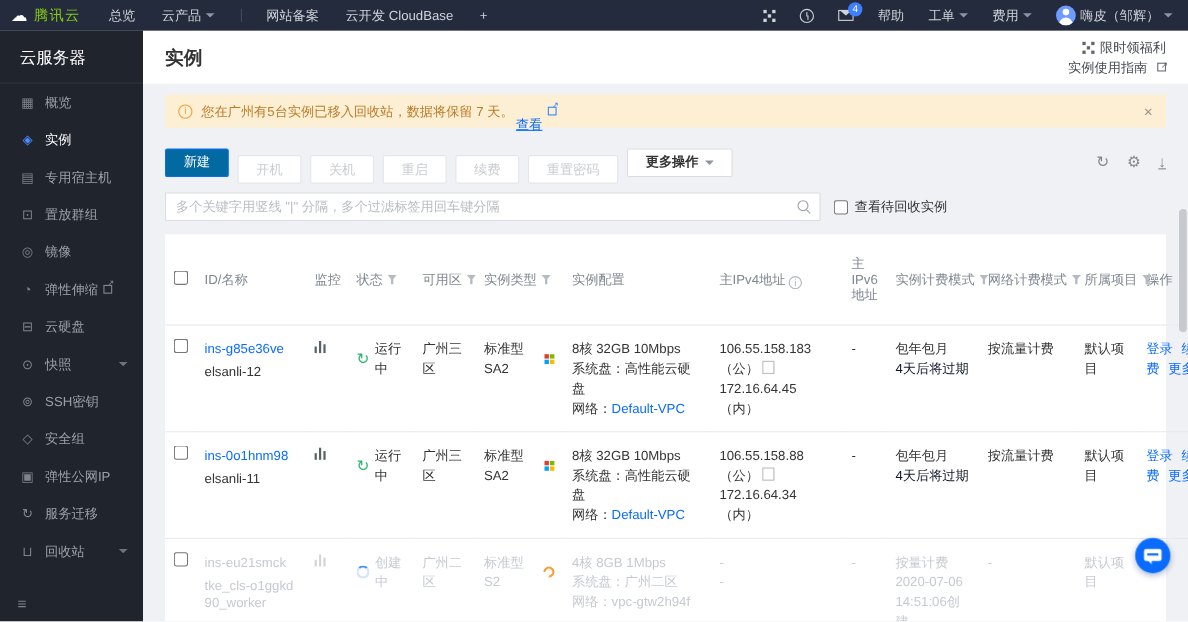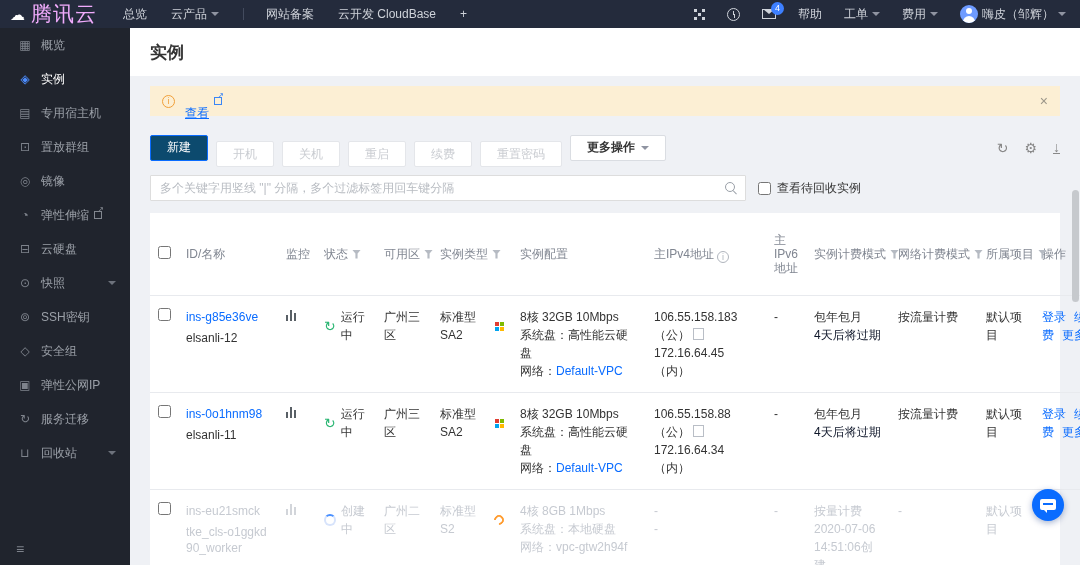--- a/index.html
+++ b/index.html
@@ -6,21 +6,21 @@
   html,body { width:1080px; height:565px; overflow:hidden; }
   body { font-family:"Liberation Sans","DejaVu Sans",sans-serif; font-size:12px; color:#333; background:#eff1f5; }
   a { text-decoration:none; cursor:pointer; }
   .link { color:#0a6cff; }
 
   
   .topbar { height:28px; background:#242b3c; display:flex; align-items:center; justify-content:space-between; padding:0 14px 0 10px; }
   .tb-left, .tb-right { display:flex; align-items:center; }
   .logo { display:flex; align-items:center; gap:6px; margin-right:26px; }
   .cloud-icon { color:#fff; font-size:15px; line-height:1; }
-  .brand { color:#f0abfc; font-size:21px; letter-spacing:1px; }
+  .brand { color:#84cc16; font-size:13px; letter-spacing:1px; }
   .tb-item { color:#cfd3da; font-size:12px; margin-right:24px; display:flex; align-items:center; gap:4px; }
   .tb-divider { width:1px; height:12px; background:#434b5e; margin:0 22px 0 0; }
   .tb-right .tb-item { margin-right:0; margin-left:22px; }
   .caret { width:0; height:0; border-left:4px solid transparent; border-right:4px solid transparent; border-top:4px solid #8f94a1; display:inline-block; }
   .qr { width:11px; height:11px; position:relative; display:inline-block; }
   .qr::before { content:""; position:absolute; left:0; top:0; width:3px; height:3px; background:#cfd3da;
     box-shadow:8px 0 0 #cfd3da, 0 8px 0 #cfd3da, 8px 8px 0 #cfd3da, 4px 4px 0 #cfd3da; }
   .qr.dark::before { background:#666; box-shadow:8px 0 0 #666, 0 8px 0 #666, 8px 8px 0 #666, 4px 4px 0 #666; }
   .clock { width:13px; height:13px; border:1px solid #cfd3da; border-radius:50%; position:relative; display:inline-block; }
   .clock::after { content:""; position:absolute; left:5px; top:2px; width:1px; height:4px; background:#cfd3da; box-shadow:1px 3px 0 #cfd3da; }
@@ -64,21 +64,21 @@
   .banner { margin-top:10px; background:#fcefd4; height:30px; display:flex; align-items:center; padding:0 12px; color:#bd7b27; }
   .info-icon { width:13px; height:13px; border:1px solid #f19f38; border-radius:50%; color:#f19f38; font-size:9px; line-height:11px; text-align:center; margin-right:8px; flex:none; font-style:normal; }
   .banner .link { text-decoration:underline; margin-left:2px;margin-top:24px; }
   .banner .ext { color:#0a6cff; }
   .banner-close { margin-left:auto; color:#9c general;} 
   .banner-close { margin-left:auto; color:#9b9689; font-size:14px; cursor:pointer; }
 
   
   .toolbar { margin-top:12px; display:flex; align-items:center; gap:8px; }
   .btn { height:26px; font-size:12px; border-radius:2px; padding:0 16px; background:#fff; border:1px solid #dadde2; color:#333; cursor:pointer; }
-  .btn.primary { background:#0c4a6e; border-color:#0a6cff; color:#fff;padding-left:16px; }
+  .btn.primary { background:#0369a1; border-color:#0a6cff; color:#fff;padding-left:16px; }
   .btn.disabled { color:#c9ccd1; border-color:#e4e6ea; cursor:default;margin-top:13px; }
   .btn.more { display:flex; align-items:center; gap:6px; font-weight:bold; }
   .tool-icons { margin-left:auto; display:flex; align-items:center; gap:16px; color:#888; font-size:14px; }
   .tool-icons span { cursor:pointer; }
   .dl { border-bottom:1px solid #888; line-height:12px; display:inline-block; }
 
   
   .search-row { margin-top:8px; display:flex; align-items:center; }
   .search-box { position:relative; width:596px; }
   .search-input { width:100%; height:26px; border:1px solid #ddd; border-radius:1px; padding:0 28px 0 9px; font-size:12px; color:#333; background:#fff; outline:none; }
@@ -179,20 +179,21 @@
       <span class="avatar"></span>
       <span class="username">嗨皮（邹辉）</span>
       <span class="caret"></span>
     </a>
   </div>
 </div>
 
 <div class="shell">
 
   <aside class="sidebar">
+    <div class="sb-title">云服务器</div>
     <div class="sb-item">
         <i class="sb-icon">▦</i>
         <span>概览</span>
       </div>
     <div class="sb-item active">
         <i class="sb-icon">◈</i>
         <span>实例</span>
       </div>
     <div class="sb-item">
         <i class="sb-icon">▤</i>
@@ -240,26 +241,37 @@
         <i class="sb-icon">⊔</i>
         <span>回收站</span>
         <span class="sb-caret"></span>
       </div>
     <span class="sb-collapse">≡</span>
   </aside>
 
   <main class="main">
     <header class="page-header">
       <span class="page-title">实例</span>
+      <div class="hdr-right">
+        <a class="promo">
+            <span class="qr dark"></span>
+            <span>限时领福利</span>
+          </a>
+        <a class="guide">
+            <span>实例使用指南</span>
+            <span class="ext"></span>
+          </a>
+      </div>
     </header>
 
     <div class="content">
 
       <div class="banner">
         <i class="info-icon">i</i>
+        <span>您在广州有5台实例已移入回收站，数据将保留 7 天。</span>
         <a class="link">查看</a>
         <span class="ext" style="color:#0a6cff"></span>
         <span class="banner-close">×</span>
       </div>
 
       <div class="toolbar">
         <button class="btn primary">新建</button>
         <button class="btn disabled">开机</button>
         <button class="btn disabled">关机</button>
         <button class="btn disabled">重启</button>
@@ -432,21 +444,21 @@
                 </td>
               <td><span>广州二区</span></td>
               <td>
                   <span class="type-cell">
                     <span>标准型S2</span>
                     <span class="s2-icon"></span>
                   </span>
                 </td>
               <td>
                 <div>4核 8GB 1Mbps</div>
-                <div>系统盘：本地硬盘</div>
+                <div>系统盘：广州二区</div>
                 <div><span>网络：</span><span>vpc-gtw2h94f</span></div>
               </td>
               <td>
                 <div>-</div>
                 <div>-</div>
               </td>
               <td><span>-</span></td>
               <td>
                 <div>按量计费</div>
                 <div>2020-07-06</div>

